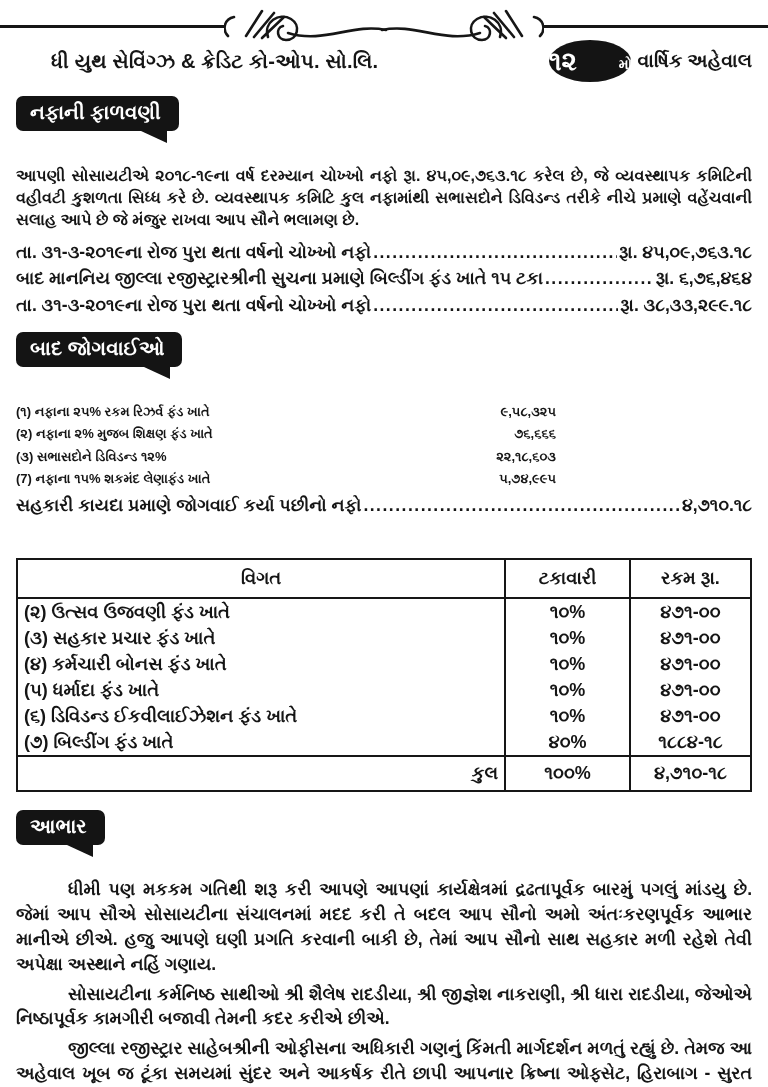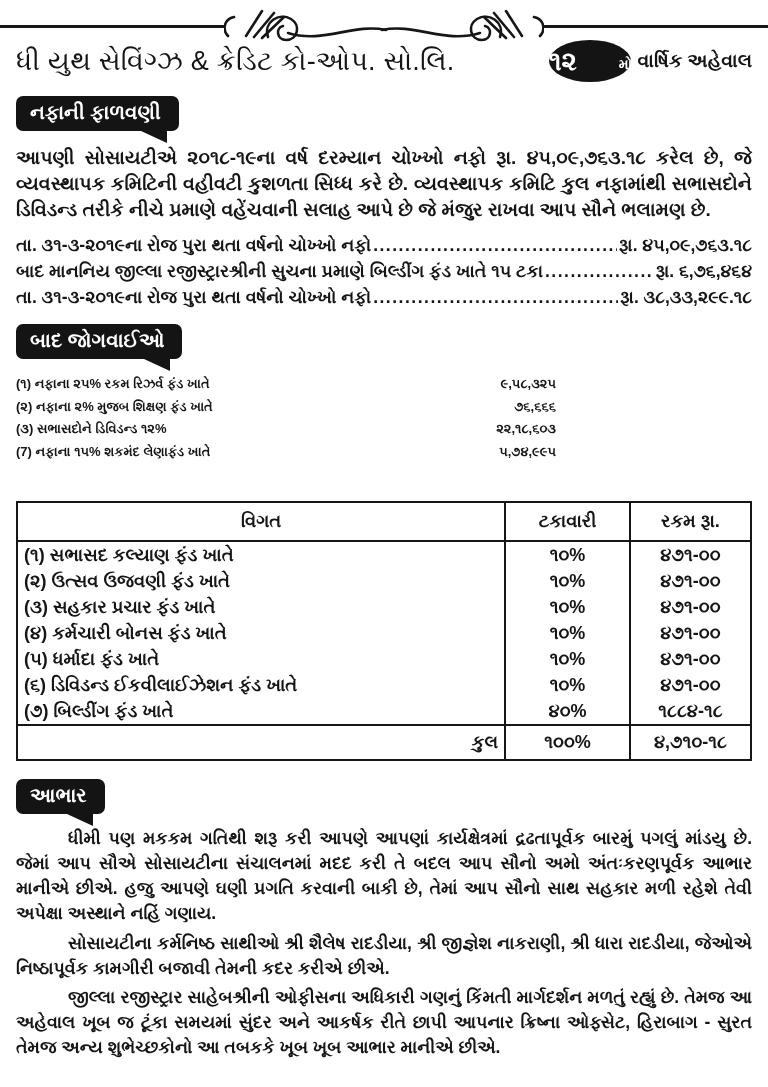--- a/index.html
+++ b/index.html
@@ -7,44 +7,44 @@
     width:768px;height:1087px;overflow:hidden;background:#ffffff;color:#151515;
     font-family:"Liberation Sans","DejaVu Sans",sans-serif;
     display:flex;flex-direction:column;
   }
   
   .ornament-row{display:flex;align-items:center;margin-top:6px;height:40px;}
   .rule{flex:1;border-top:3px solid #161616;}
   .flourish{flex:0 0 auto;}
   
   .header-row{display:flex;align-items:center;justify-content:space-between;padding:0 16px;margin-top:-6px;}
-  .society-name{font-size:27px;font-weight:normal;letter-spacing:.2px;}
+  .society-name{font-size:20px;font-weight:bold;letter-spacing:.2px;margin-left:35px;}
   .report-group{display:flex;align-items:center;gap:6px;}
   .num-badge{
     background:#141414;color:#fff;border-radius:50%;
     width:82px;height:42px;display:flex;align-items:center;justify-content:center;
     font-weight:bold;line-height:1;gap:42px;
   }
   .num-badge .big{font-size:26px;}
   .num-badge .small{font-size:14px;margin-top:6px;}
   .report-label{font-size:19px;font-weight:bold;}
   
   .banner{
     display:inline-block;position:relative;background:#141414;color:#fff;
     font-size:20px;font-weight:bold;padding:5px 18px 7px 14px;border-radius:7px;
-    margin:14px 0 12px 16px;
+    margin:14px 0 32px 16px;
   }
   .banner::after{
     content:"";position:absolute;right:12px;bottom:-12px;width:0;height:0;
     border-right:26px solid #141414;border-bottom:12px solid transparent;
   }
   
   .content{padding:0 16px;}
   .para{
-    font-size:19px;font-weight:600;line-height:1.38;text-align:justify;margin:2px 0 8px;
+    font-size:16px;font-weight:600;line-height:1.38;text-align:justify;margin:2px 0 8px;
   }
   .dotline{
     display:flex;align-items:baseline;font-size:17.5px;font-weight:600;line-height:1.5;margin:0 0;
   }
   .dotline .lbl{white-space:nowrap;}
   .dotfill{flex:1;overflow:hidden;white-space:nowrap;margin:0 2px;}
   .dotfill::after{
     content:"......................................................................................................................................";
     letter-spacing:1.5px;font-weight:600;
   }
@@ -143,35 +143,35 @@
     </div>
     <div class="prov-row">
       <span>(૩) સભાસદોને ડિવિડન્ડ ૧૨%</span>
       <span class="amt">૨૨,૧૮,૬૦૩</span>
     </div>
     <div class="prov-row">
       <span>(7) નફાના ૧૫% શકમંદ લેણાફંડ ખાતે</span>
       <span class="amt">૫,૭૪,૯૯૫</span>
     </div>
 
+    <div class="dotline">
+      <span class="lbl">સહકારી કાયદા પ્રમાણે જોગવાઈ કર્યા પછીનો નફો</span>
+      <span class="dotfill"></span>
+      <span class="amt">૪,૭૧૦.૧૮</span>
+    </div>
 
     <table class="alloc">
       <thead>
         <tr>
           <th>વિગત</th>
           <th>ટકાવારી</th>
           <th>રકમ રૂા.</th>
         </tr>
       </thead>
       <tbody>
-        <tr>
-          <td class="c1">(૧) સભાસદ કલ્યાણ ફંડ ખાતે</td>
-          <td class="c2">૧૦%</td>
-          <td class="c3">૪૭૧-૦૦</td>
-        </tr>
         <tr>
           <td class="c1">(૨) ઉત્સવ ઉજવણી ફંડ ખાતે</td>
           <td class="c2">૧૦%</td>
           <td class="c3">૪૭૧-૦૦</td>
         </tr>
         <tr>
           <td class="c1">(૩) સહકાર પ્રચાર ફંડ ખાતે</td>
           <td class="c2">૧૦%</td>
           <td class="c3">૪૭૧-૦૦</td>
         </tr>

